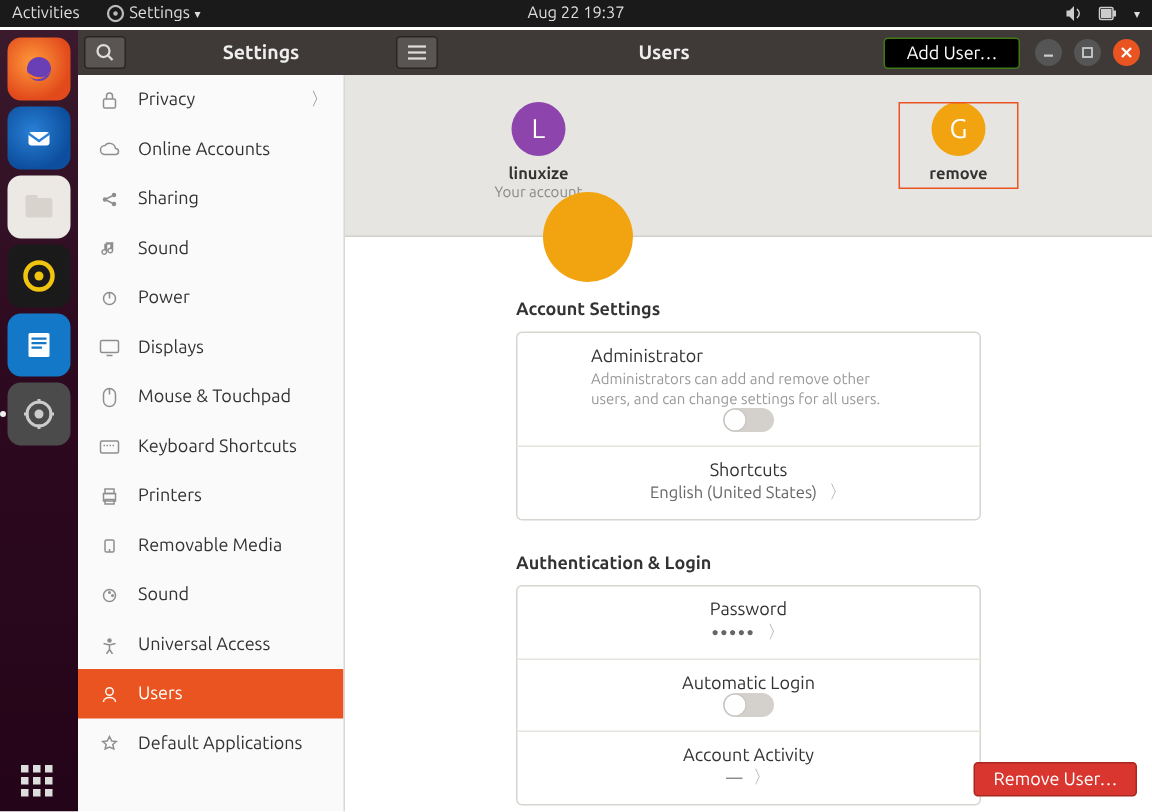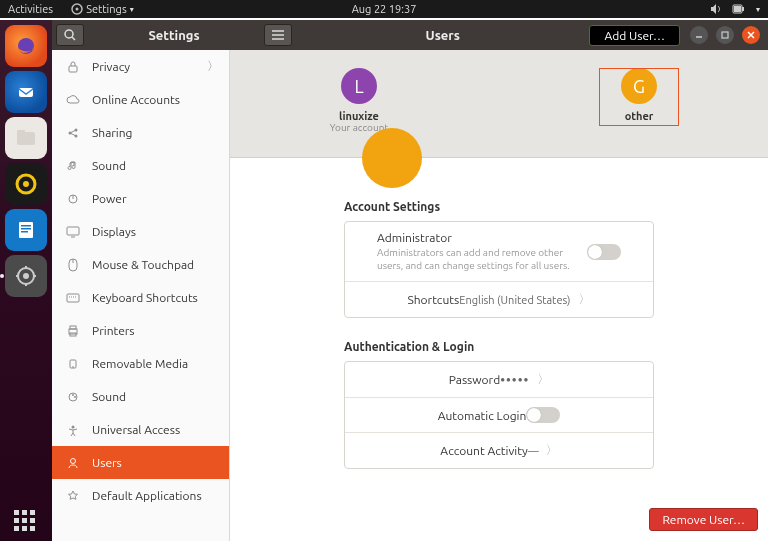--- a/index.html
+++ b/index.html
@@ -48,21 +48,21 @@
   .avatar.yellow { background: #f1a40f; }
   .user-card.selected { outline: 1px solid #e95420; outline-offset: -1px; padding: 0 2px 4px; }
   .user-name { font-size: 11px; color: #333; font-weight: 600; }
   .user-sub { font-size: 10px; color: #888; }
   .big-avatar-overflow { position: absolute; left: 132px; top: 78px; width: 60px; height: 60px; border-radius: 50%; background: #f1a40f; }
 
   .section { width: 310px; margin: 36px auto 0; }
   .section.first { margin-top: 42px; }
   .section-title { font-size: 12px; font-weight: 700; color: #333; margin-bottom: 8px; }
   .card { border: 1px solid #d8d5d0; border-radius: 4px; background: #fff; }
-  .row { padding: 9px 12px; border-bottom: 1px solid #e6e3de; position: relative; display: flex; align-items: center; justify-content: center; }
+  .row { padding: 9px 12px; border-bottom: 1px solid #e6e3de; position: relative; display: flex; align-items: center; justify-content: center; flex-direction: column; }
   .row:last-child { border-bottom: none; }
   .row .label { font-size: 12px; color: #333; }
   .row .desc { font-size: 10px; color: #999; line-height: 1.3; margin-top: 2px; max-width: 210px; }
   .row .value { font-size: 11px; color: #666; }
   .chev { color: #aaa; font-size: 12px; margin-left: 8px; }
   .toggle { width: 34px; height: 16px; background: #d4d1cc; border-radius: 9px; position: relative; }
   .toggle::after { content: ""; position: absolute; width: 14px; height: 14px; background: #fefefe; border-radius: 50%; top: 1px; left: 1px; box-shadow: 0 0 1px rgba(0,0,0,.3); }
 
   .remove-user { position: absolute; right: 10px; bottom: 10px; background: #d9362f; border: 1px solid #a62820; color: #fff; padding: 4px 12px; border-radius: 3px; font-size: 12px; cursor: pointer; }
 
@@ -327,21 +327,21 @@
 
 <div class="content">
   <div class="users-strip">
     <div class="user-card">
       <div class="avatar purple">L</div>
       <div class="user-name">linuxize</div>
       <div class="user-sub">Your account</div>
     </div>
     <div class="user-card selected">
       <div class="avatar yellow">G</div>
-      <div class="user-name">other</div>
+      <div class="user-name">remove</div>
     </div>
     <div class="big-avatar-overflow"></div>
   </div>
 
   <div class="section first">
     <div class="section-title">Account Settings</div>
     <div class="card">
       <div class="row">
         <div>
           <div class="label">Administrator</div>

